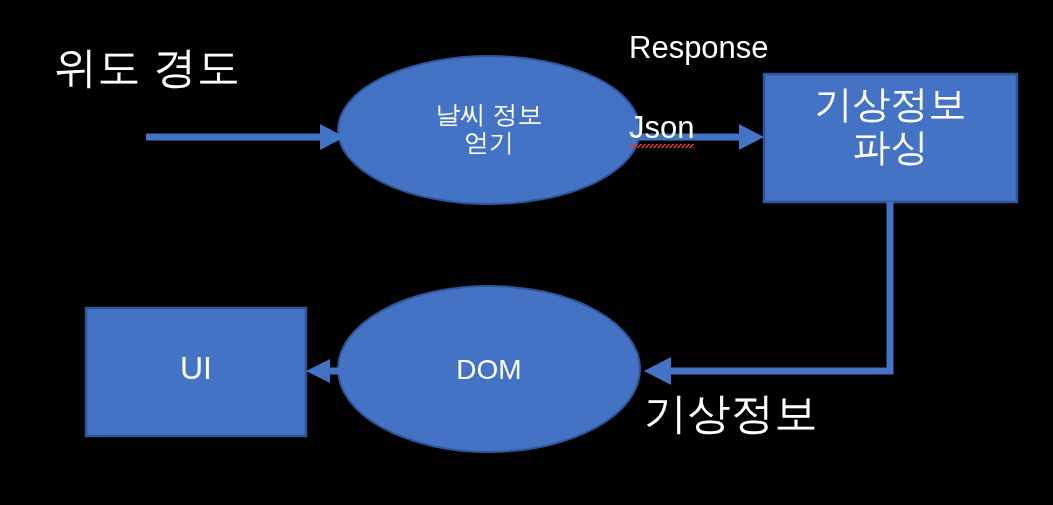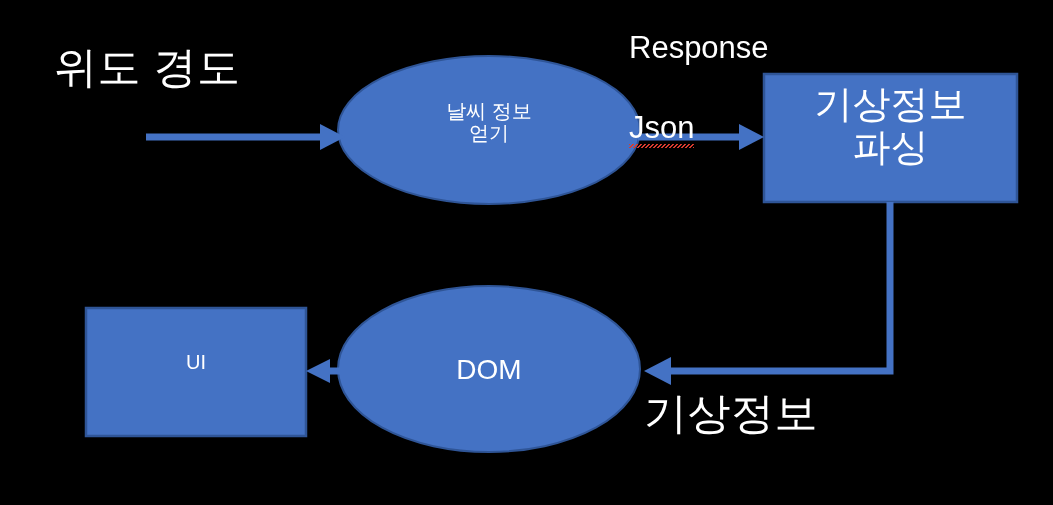--- a/index.html
+++ b/index.html
@@ -83,40 +83,40 @@
         135deg,
         #d83b2e 0px, #d83b2e 1.4px,
         rgba(0,0,0,0) 1.4px, rgba(0,0,0,0) 2.8px
       );
     background-repeat: repeat-x;
   }
   .txt-weather-get {
     left: 338px;
     top: 100px;
     width: 302px;
-    font-size: 20px;
+    font-size: 25px;
   }
   .txt-parse {
     left: 763px;
     top: 83px;
     width: 255px;
     font-size: 38px;
   }
   .txt-dom {
     left: 338px;
     top: 354px;
     width: 302px;
     font-size: 28px;
     text-align: center;
   }
   .txt-ui {
     left: 85px;
     top: 351px;
     width: 222px;
-    font-size: 20px;
+    font-size: 32px;
   }
 </style>
 </head>
 <body>
 
 <div id="canvas">
 
   <svg id="svg-layer" viewBox="0 0 1053 505" xmlns="http://www.w3.org/2000/svg">
 
     <ellipse cx="489" cy="130" rx="151" ry="74" fill="#4472C4" stroke="#2F5597" stroke-width="2"></ellipse>

